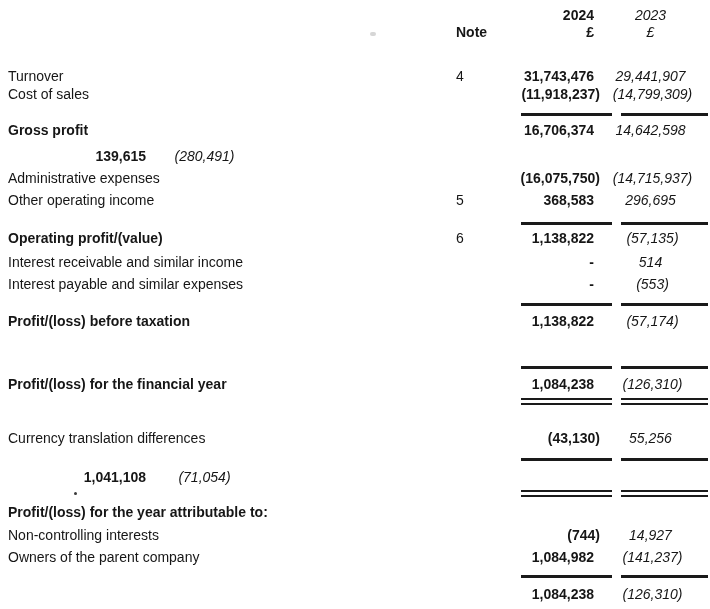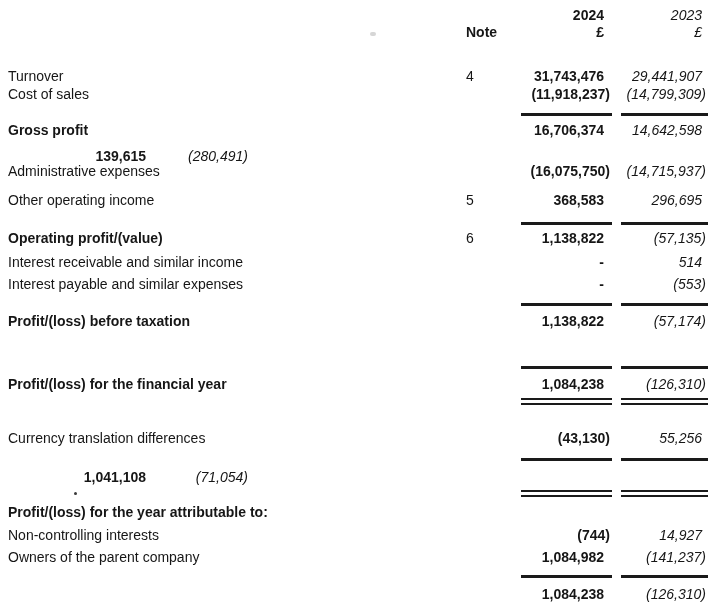--- a/index.html
+++ b/index.html
@@ -17,21 +17,21 @@
     position:absolute; left:0; width:710px;
     display:flex; align-items:flex-start;
     padding-left:8px;
     line-height:14px;
     white-space:nowrap;
   }
   .lbl  { flex:1; text-align:left; }
   .note { width:44px; padding-right:10px; }
   .nh   { padding-right:0; }
   .v24  { width:91px; margin-left:9px; text-align:right; font-weight:bold; padding-right:6px; }
-  .v23  { width:87px; margin-left:9px; margin-right:4px; text-align:right; font-style:italic; padding-right:4px; }
+  .v23  { width:87px; margin-left:9px; margin-right:14px; text-align:center; font-style:italic; padding-right:4px; }
   .v24.paren { padding-right:0; }
   .v23.paren { padding-right:0; }
   .b    { font-weight:bold; }
   .rule  { position:absolute; height:3px; background:#1a1a1a; }
   .drule { position:absolute; height:7px; border-top:2px solid #1a1a1a; border-bottom:2px solid #1a1a1a; }
   .c24  { left:521px; width:91px; }
   .c23  { left:621px; width:87px; }
   .artifact { position:absolute; }
   .a1 { left:370px; top:32px; width:6px; height:4px; background:#b5b5b5; opacity:.55; border-radius:2px; }
   .a2 { left:74px; top:492px; width:3px; height:3px; background:#3a3a3a; border-radius:50%; }
@@ -74,21 +74,21 @@
     <div class="lbl b">Gross profit</div>
     <div class="note"></div>
     <div class="v24">16,706,374</div>
     <div class="v23">14,642,598</div>
   </div>
   <div class="row" style="top:149px">
     <div class="note"></div>
     <div class="v24">139,615</div>
     <div class="v23 paren">(280,491)</div>
   </div>
-  <div class="row" style="top:164px">
+  <div class="row" style="top:171px">
     <div class="lbl">Administrative expenses</div>
     <div class="note"></div>
     <div class="v24 paren">(16,075,750)</div>
     <div class="v23 paren">(14,715,937)</div>
   </div>
   <div class="row" style="top:193px">
     <div class="lbl">Other operating income</div>
     <div class="note">5</div>
     <div class="v24">368,583</div>
     <div class="v23">296,695</div>

